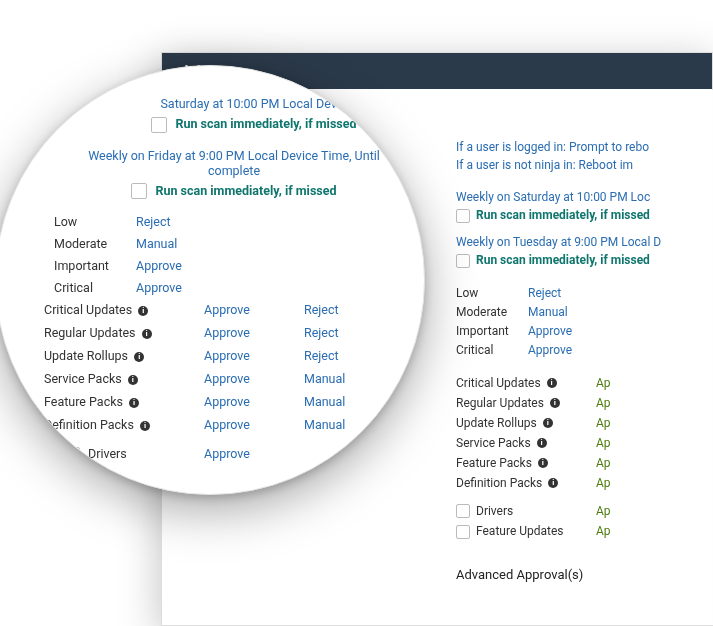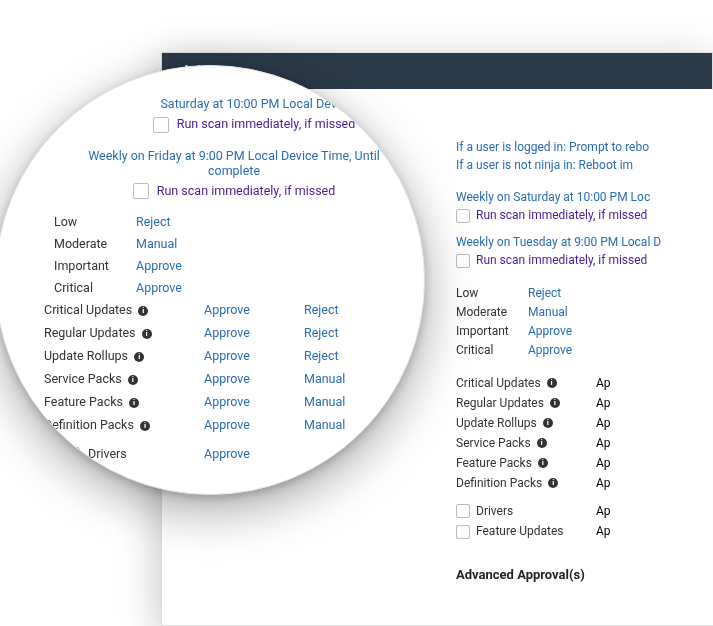--- a/index.html
+++ b/index.html
@@ -7,31 +7,31 @@
   .window{position:absolute;left:161px;top:52px;right:0;bottom:0;background:#fff;border:1px solid #ddd;box-shadow:0 10px 40px rgba(0,0,0,0.25);}
   .titlebar{height:36px;background:#2b3a4a;color:#fff;display:flex;align-items:center;padding:0 14px;font-weight:600;font-size:15px;}
   .page{padding:20px 20px 0 20px;position:relative;}
   .page-title{font-size:18px;font-weight:500;color:#333;margin-bottom:10px;}
   .section{display:flex;margin-bottom:14px;}
   .section-label{width:274px;color:#222;font-size:12px;}
   .section-body{flex:1;font-size:12px;}
   .link{color:#2a6db3;}
   .line{margin-bottom:4px;}
   .chk{display:inline-block;width:14px;height:14px;border:1px solid #bbb;border-radius:2px;vertical-align:middle;margin-right:6px;background:#fff;}
-  .muted{color:#4c1d95;}
+  .muted{color:#0f766e;font-weight:bold;}
   .sev-row{display:flex;margin-bottom:5px;}
   .sev-name{width:72px;color:#333;}
   .sev-val{color:#2a6db3;}
   .cats{}
   .cats-col-label{white-space:nowrap;}
   .cat-row{display:flex;margin-bottom:6px;}
   .cat-name{width:140px;color:#333;}
-  .cat-val{width:70px;color:#000000;}
+  .cat-val{width:70px;color:#4d7c0f;}
   .info-icon{display:inline-block;width:10px;height:10px;background:#333;color:#fff;border-radius:50%;font-size:8px;line-height:10px;text-align:center;vertical-align:middle;margin-left:3px;font-weight:bold;}
-  .advanced{font-weight:700;color:#222;margin-top:8px;margin-bottom:10px;font-size:13px;}
+  .advanced{font-weight:400;color:#222;margin-top:8px;margin-bottom:10px;font-size:13px;}
   .rightcut{position:absolute;right:-1px;top:37px;bottom:0;width:18px;background:linear-gradient(to left,rgba(255,255,255,1),rgba(255,255,255,0));pointer-events:none;}
   
   .mag{position:absolute;left:-5px;top:65px;width:430px;height:430px;border-radius:50%;background:#fff;box-shadow:0 15px 50px rgba(0,0,0,0.35),0 3px 10px rgba(0,0,0,0.2);overflow:hidden;border:1px solid #e3e3e3;}
   .mag-inner{position:absolute;left:38px;top:30px;right:20px;font-size:12.5px;}
   .mrow{margin-bottom:5px;text-align:center;}
   .mchk{display:inline-block;width:16px;height:16px;border:1px solid #bbb;border-radius:2px;vertical-align:middle;margin-right:8px;background:#fff;}
   .msev-row{display:flex;margin-bottom:7px;}
   .msev-name{width:82px;color:#333;}
   .mcats-head{display:flex;margin:14px 0 8px 0;}
   .mcat-name{width:160px;}

